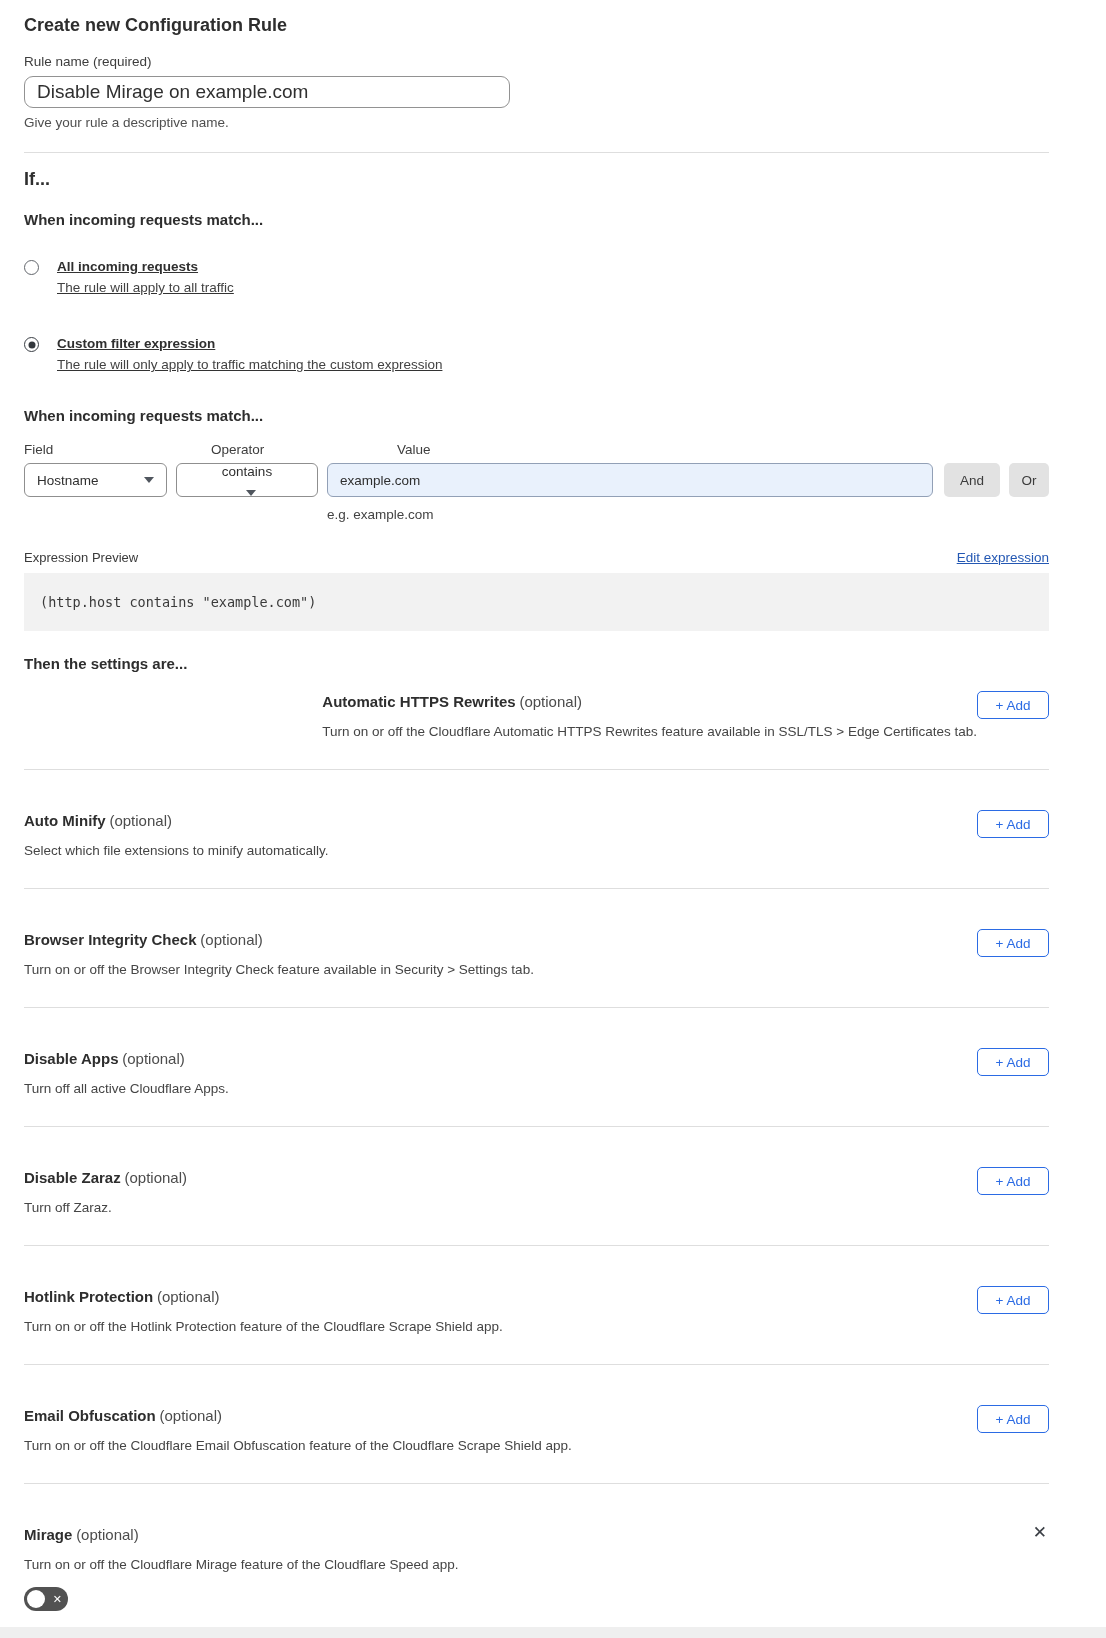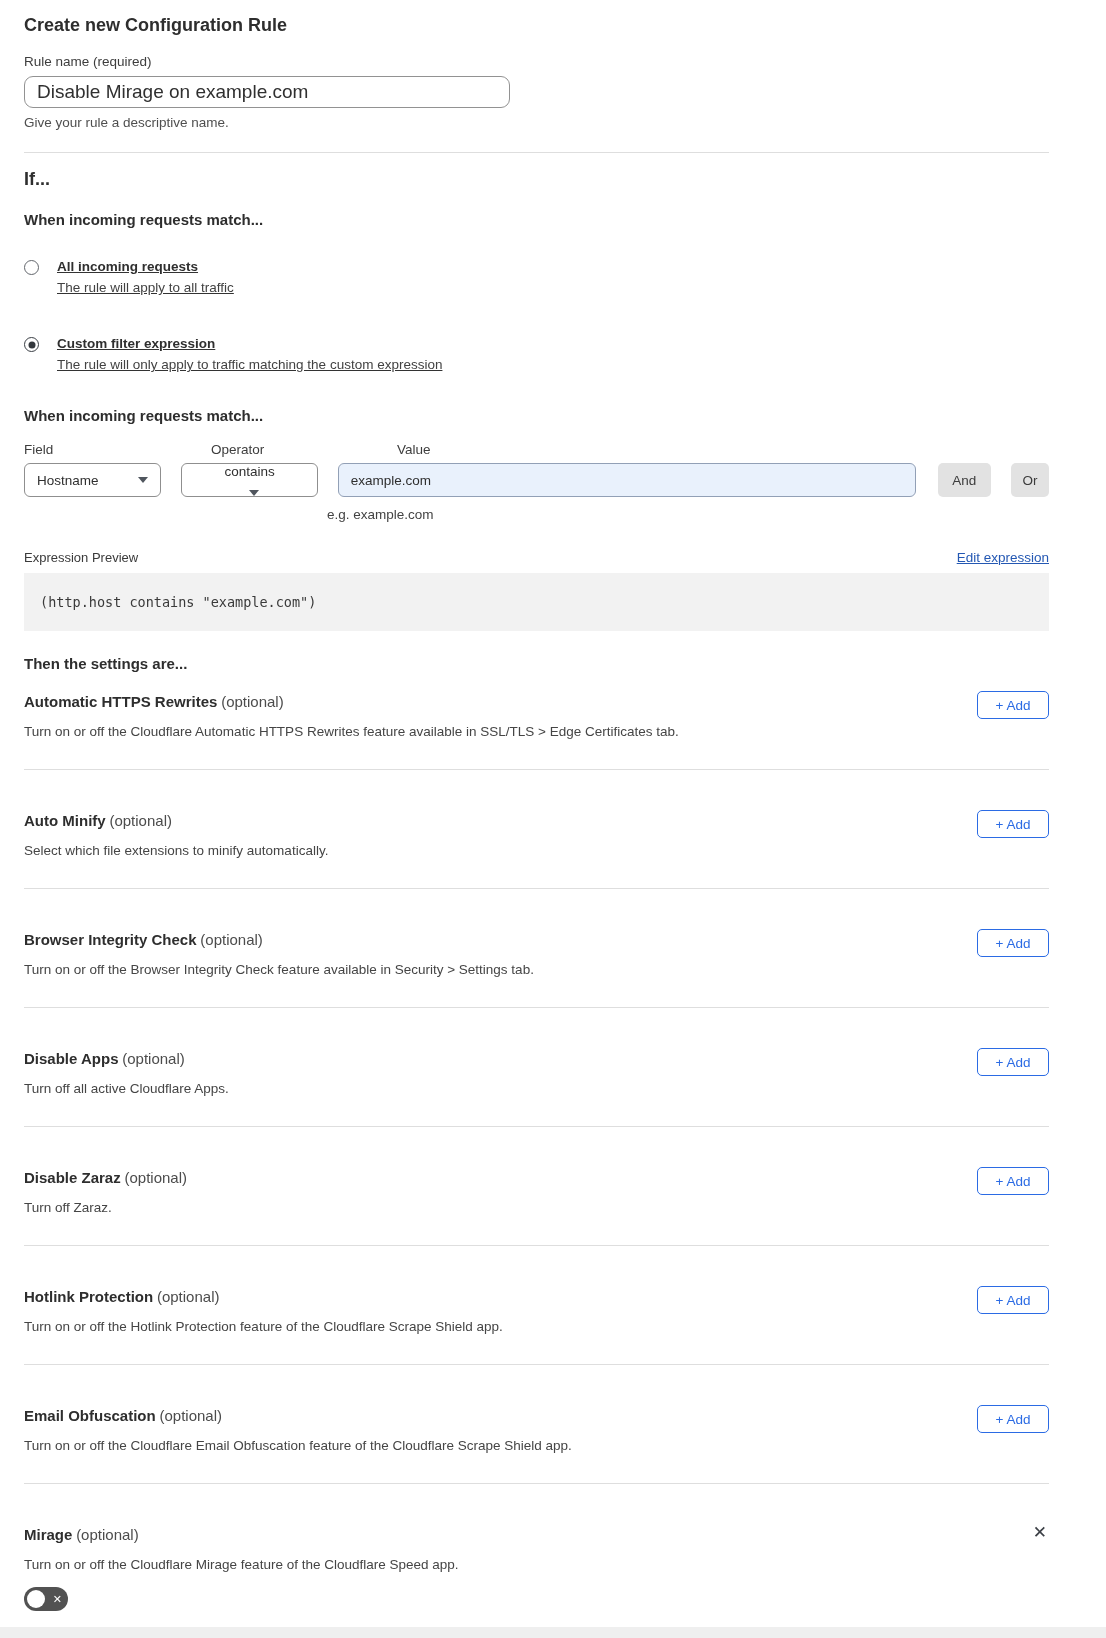--- a/index.html
+++ b/index.html
@@ -38,21 +38,21 @@
   }
   .radio-texts { margin-left: 18px; }
   .radio-label { font-weight: 700; font-size: 13.5px; color: #2f2f2f; line-height: 16px; }
   .radio-desc { margin-top: 5px; font-size: 13.5px; color: #424242; line-height: 16px; }
 
   .builder-heading { margin-top: 34px; font-size: 15px; font-weight: 700; color: #2e2e2e; }
   .builder-labels { margin-top: 18px; display: flex; gap: 35px; }
   .builder-labels .col-label { font-size: 13.5px; color: #3d3d3d; }
   .lbl-field { width: 152px; }
   .lbl-operator { width: 151px; }
-  .builder-row { margin-top: 6px; display: flex; align-items: flex-end; gap: 11px; }
+  .builder-row { margin-top: 6px; display: flex; align-items: flex-end; }
   .select {
     height: 34px; border: 1px solid #8f8f8f; border-radius: 6px; background: #fff;
     display: flex; align-items: center; justify-content: space-between;
     padding: 0 12px; cursor: pointer; font-size: 13.5px; color: #2f2f2f;
   }
   .select-field { width: 143px; margin-right: 9px; }
   .select-operator { width: 142px; margin-right: 9px; flex-direction: column; }
   .caret {
     width: 0; height: 0; border-left: 5px solid transparent; border-right: 5px solid transparent;
     border-top: 6px solid #50565e; margin-left: 8px;
@@ -75,21 +75,21 @@
   .edit-link { font-size: 13.5px; color: #2458b3; text-decoration: underline; cursor: pointer; }
   .code-block {
     margin-top: 8px; height: 58px; background: #f2f2f2; display: flex; align-items: center;
     padding: 0 16px; font-family: "DejaVu Sans Mono", "Liberation Mono", monospace;
     font-size: 13.5px; color: #3a3a3a;
   }
 
   .settings-heading { margin-top: 24px; font-size: 15px; font-weight: 700; color: #2e2e2e; }
 
   .setting { display: flex; justify-content: space-between; align-items: flex-start; padding: 42px 0 29px; border-top: 1px solid #dedede; }
-  .setting.first { border-top: none; padding-top: 21px; }
+  .setting.first { border-top: none; padding-top: 21px; justify-content: flex-end; }
   .setting-name { font-size: 15px; font-weight: 700; color: #2e2e2e; line-height: 18px; }
   .setting-optional { font-size: 15px; font-weight: 400; color: #4c4c4c; }
   .setting-desc { margin-top: 13px; font-size: 13.5px; color: #454545; line-height: 16px; }
   .add-btn {
     flex: 0 0 auto; width: 72px; height: 28px; background: #fff; border: 1px solid #2b6be4;
     border-radius: 5px; color: #2b6be4; font-family: "Liberation Sans", sans-serif;
     font-size: 13.5px; cursor: pointer; margin-top: -2px;
   }
   .close-icon {
     flex: 0 0 auto; font-size: 17px; line-height: 17px; color: #3c4046; cursor: pointer;

